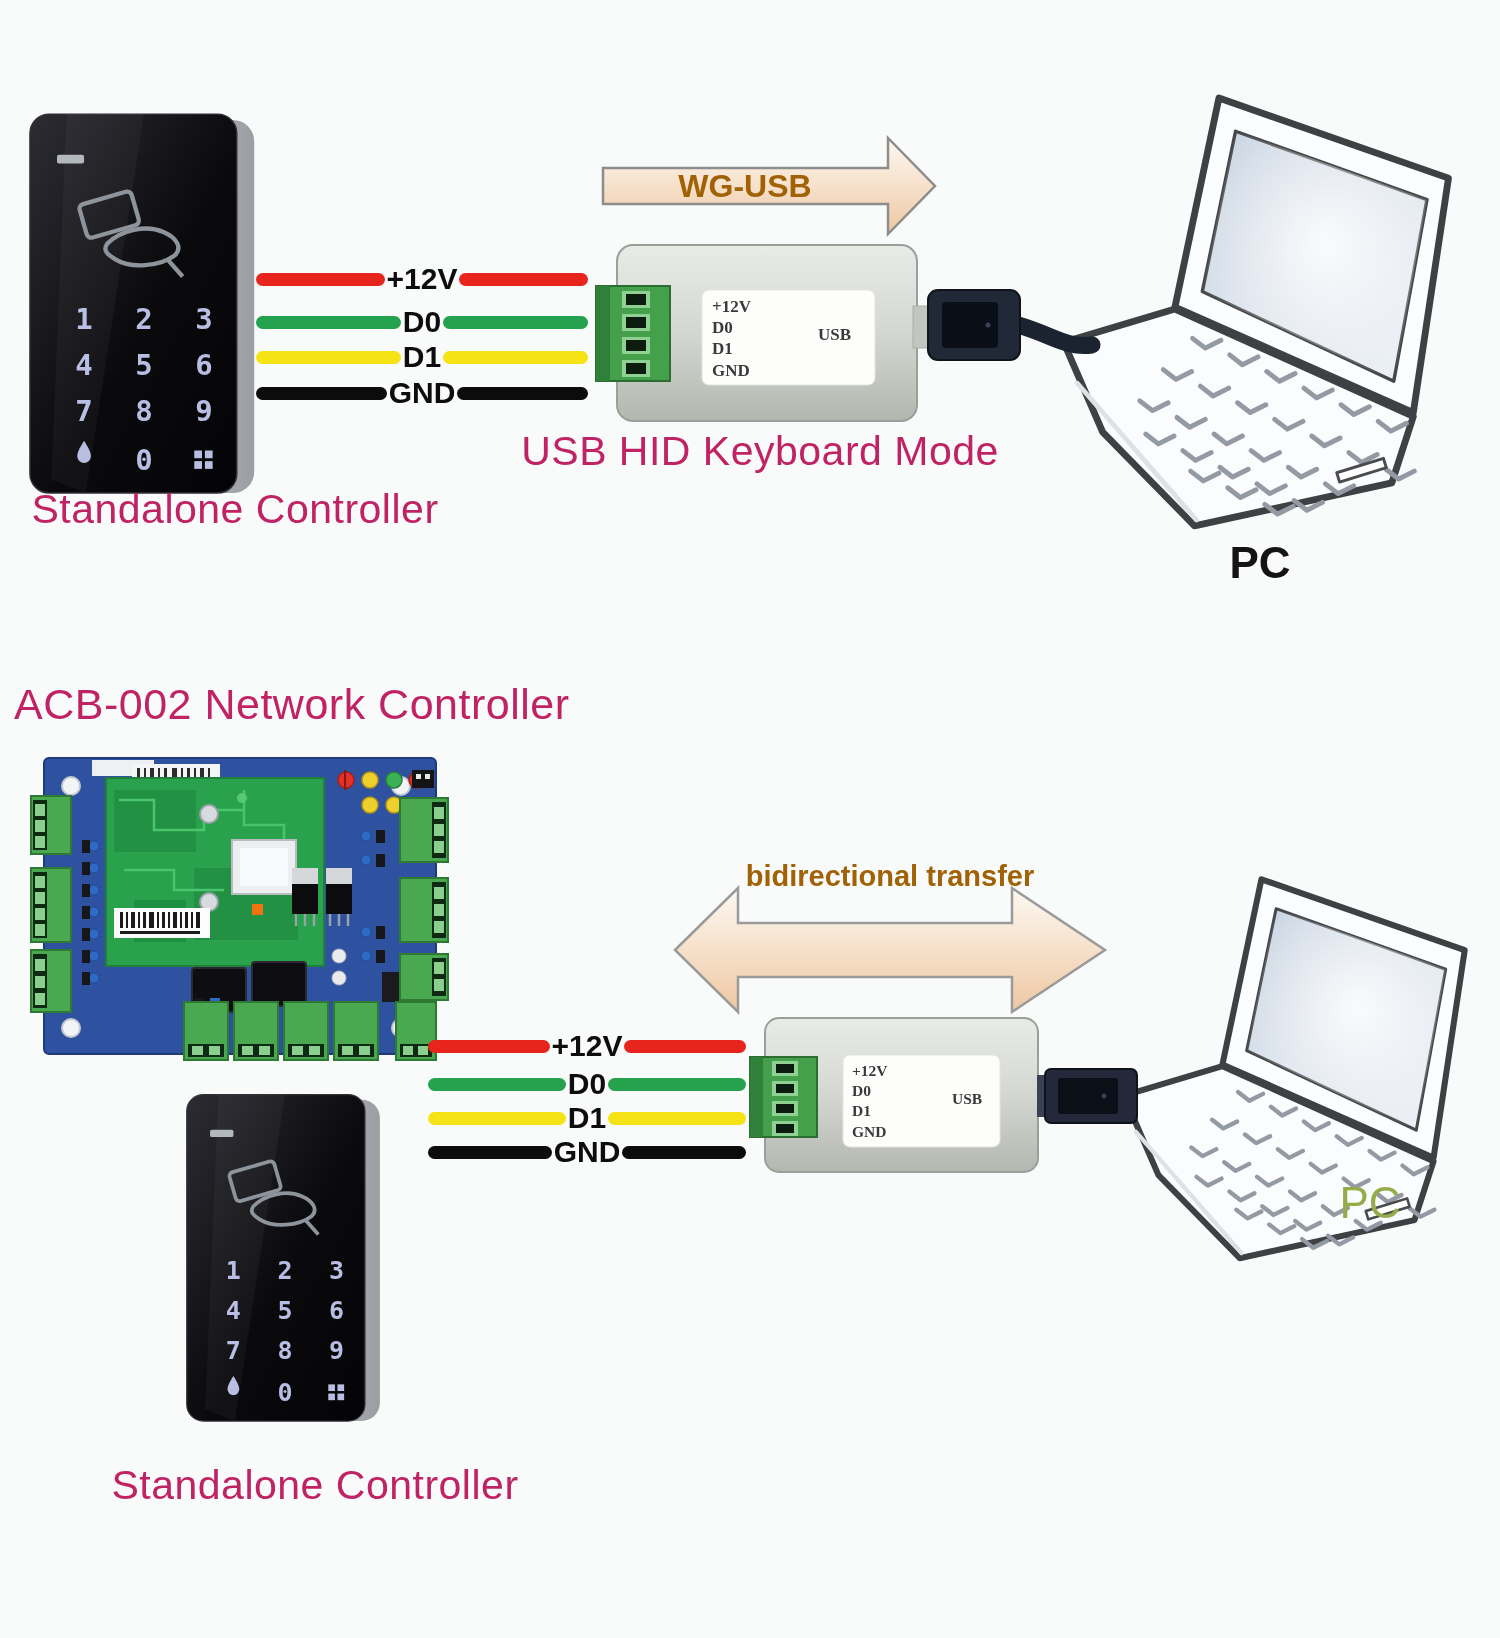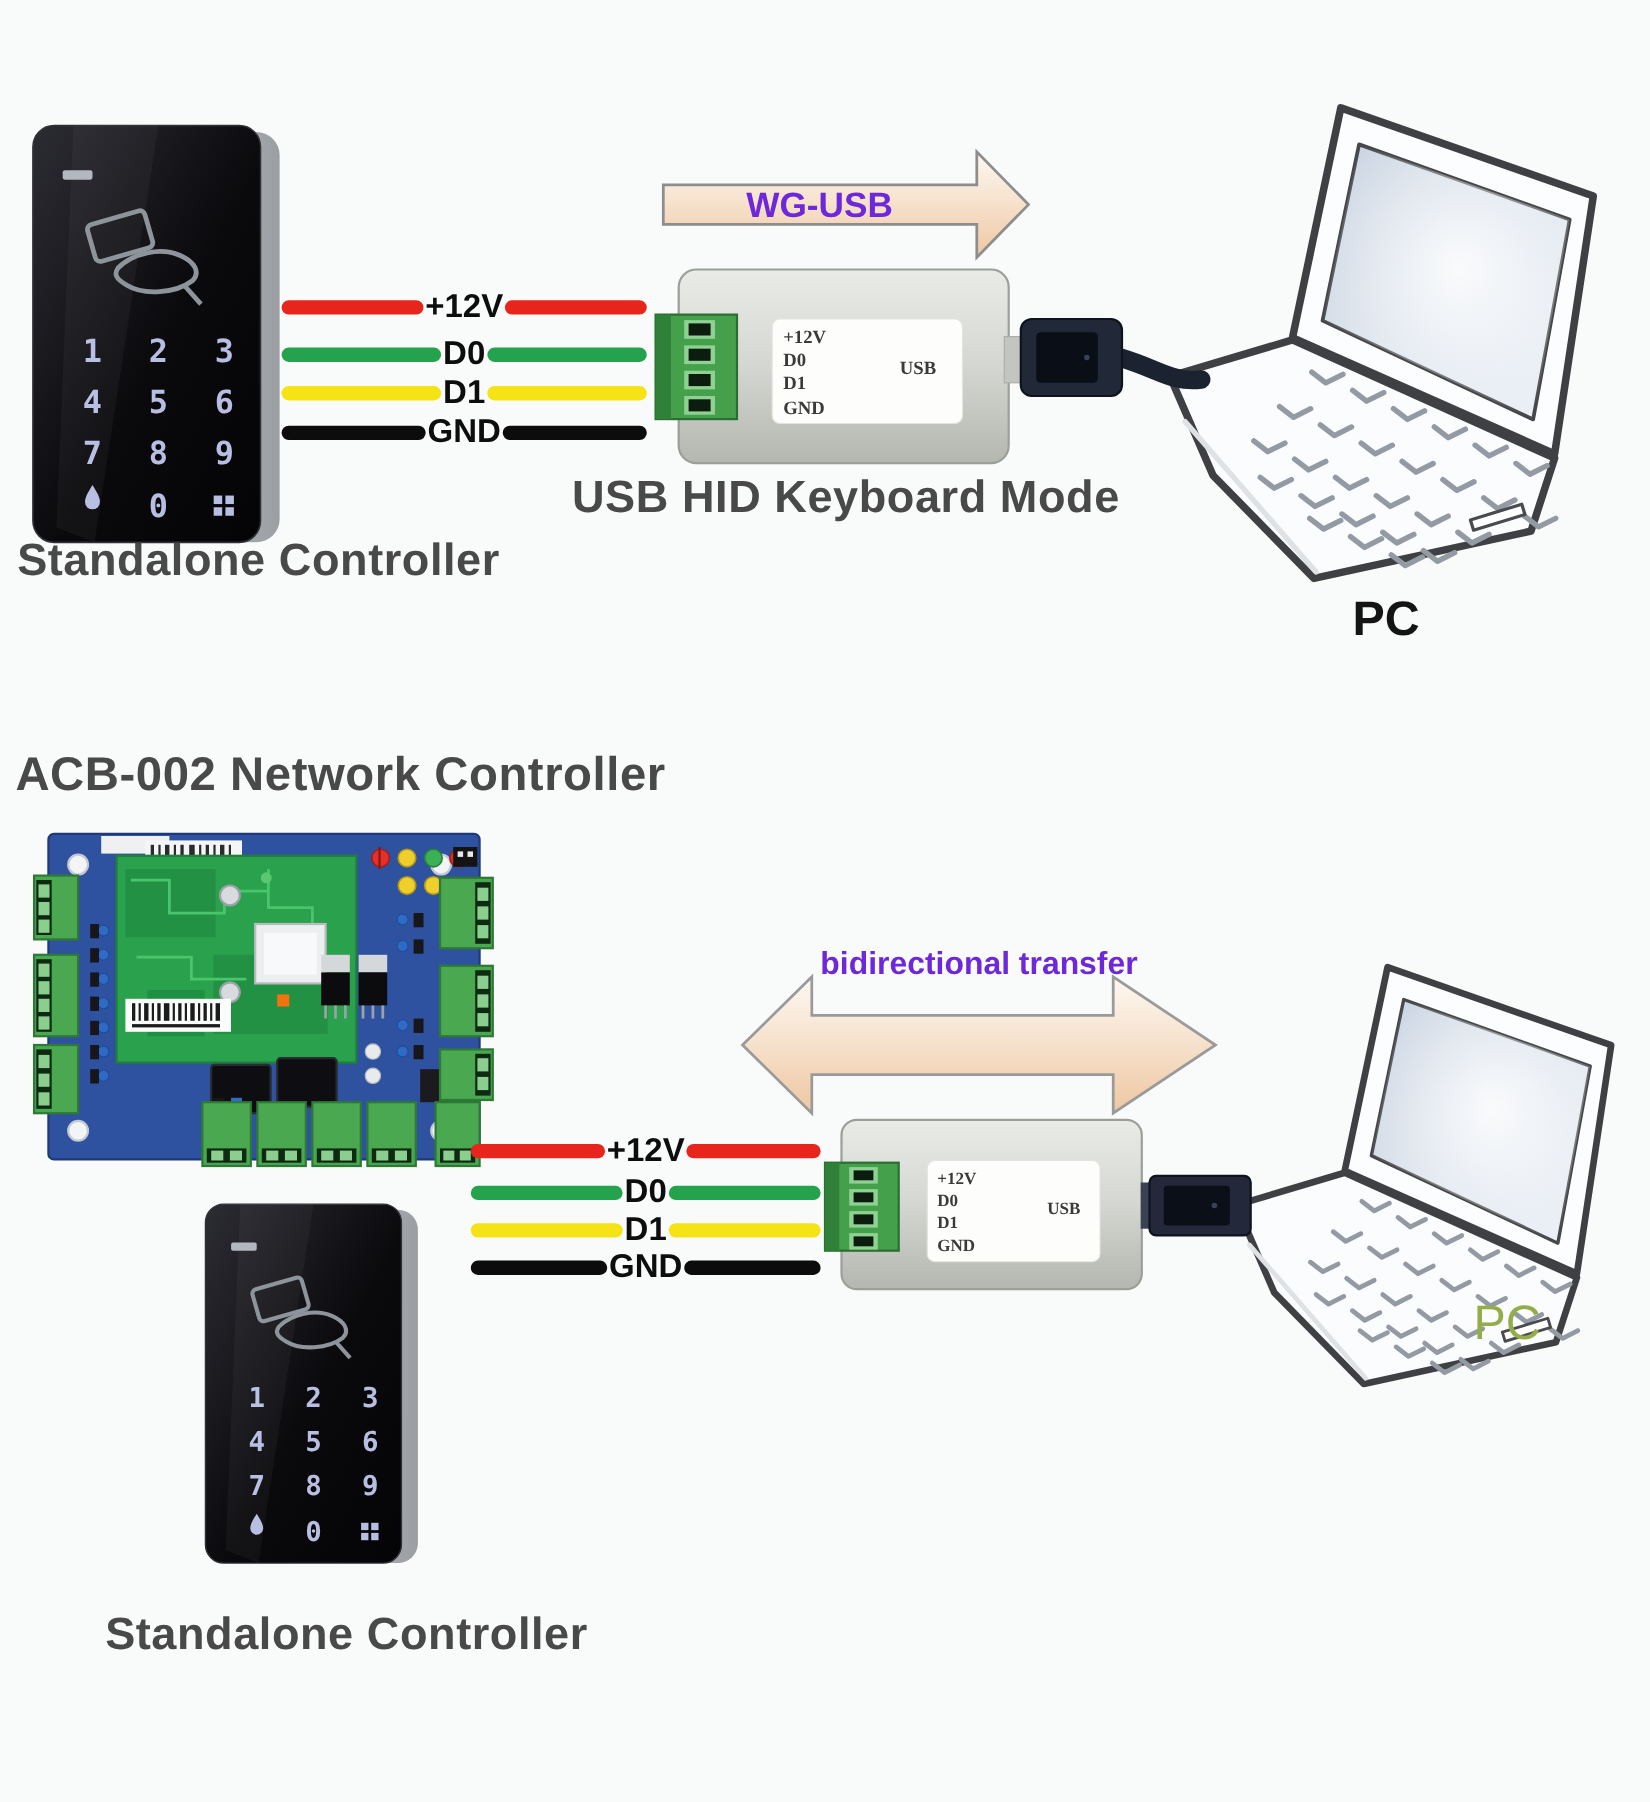--- a/index.html
+++ b/index.html
@@ -1,28 +1,28 @@
 <!DOCTYPE html>
 <html><head>
 <meta charset="utf-8">
 <style>
   html,body{margin:0;padding:0;background:#e9ebe9;}
   #stage{position:relative;width:1500px;height:1638px;background:#f9fafa;overflow:hidden;
          font-family:"Liberation Sans",sans-serif;}
   .abs{position:absolute;}
   svg{display:block;}
-  .glabel{font-size:41px;font-weight:700;color:#404040;letter-spacing:.5px;white-space:nowrap;
+  .glabel{font-size:41px;font-weight:400;color:#be185d;letter-spacing:.5px;white-space:nowrap;
           text-align:center;opacity:.95;}
   .pc-black{font-size:44px;font-weight:700;color:#141414;text-align:center;}
   .pc-green{font-size:44px;font-weight:400;color:#94ad49;text-align:center;}
   .wire{display:flex;align-items:center;height:34px;}
   .wire .seg{flex:1;height:13px;border-radius:7px;}
   .wire .wlabel{font-size:30px;font-weight:700;color:#0d0d0d;padding:0 2px;line-height:34px;
                 white-space:nowrap;}
-  .arrow-text{position:absolute;text-align:center;font-weight:700;color:#6d28d9;white-space:nowrap;}
+  .arrow-text{position:absolute;text-align:center;font-weight:700;color:#a16207;white-space:nowrap;}
 </style>
 </head>
 <body>
 
 <div id="stage">
 
   <svg width="0" height="0" style="position:absolute" aria-hidden="true">
     <defs>
       <linearGradient id="scr" x1="0" y1="0" x2="1" y2="1">
         <stop offset="0" stop-color="#c7d2e0"></stop>

